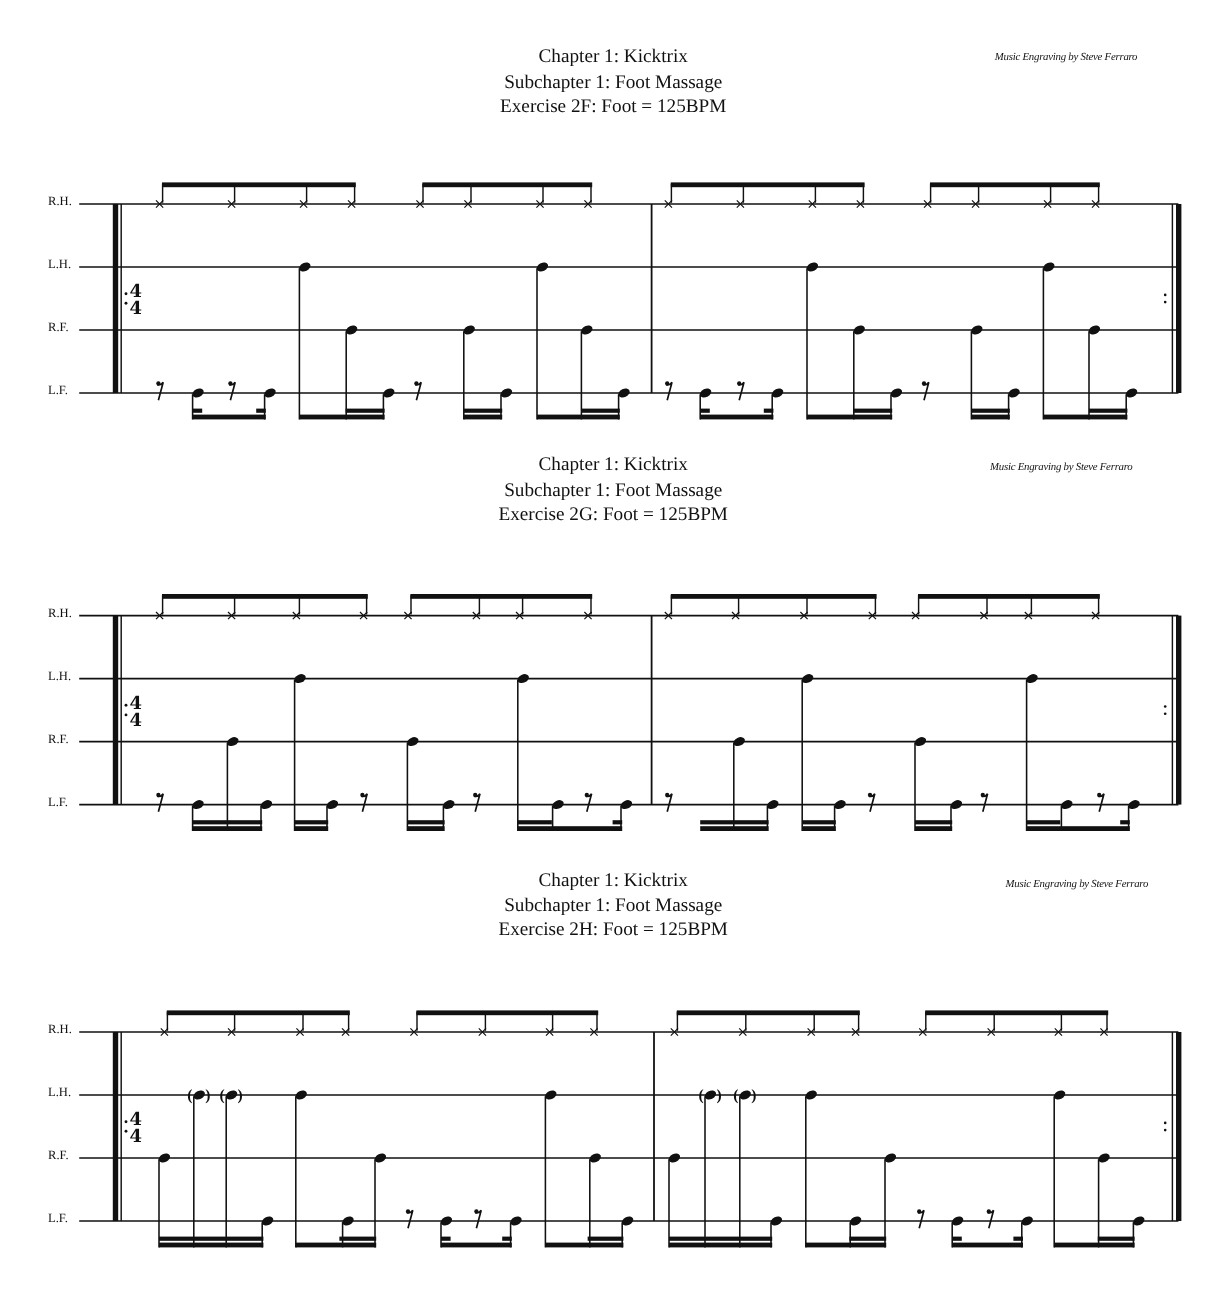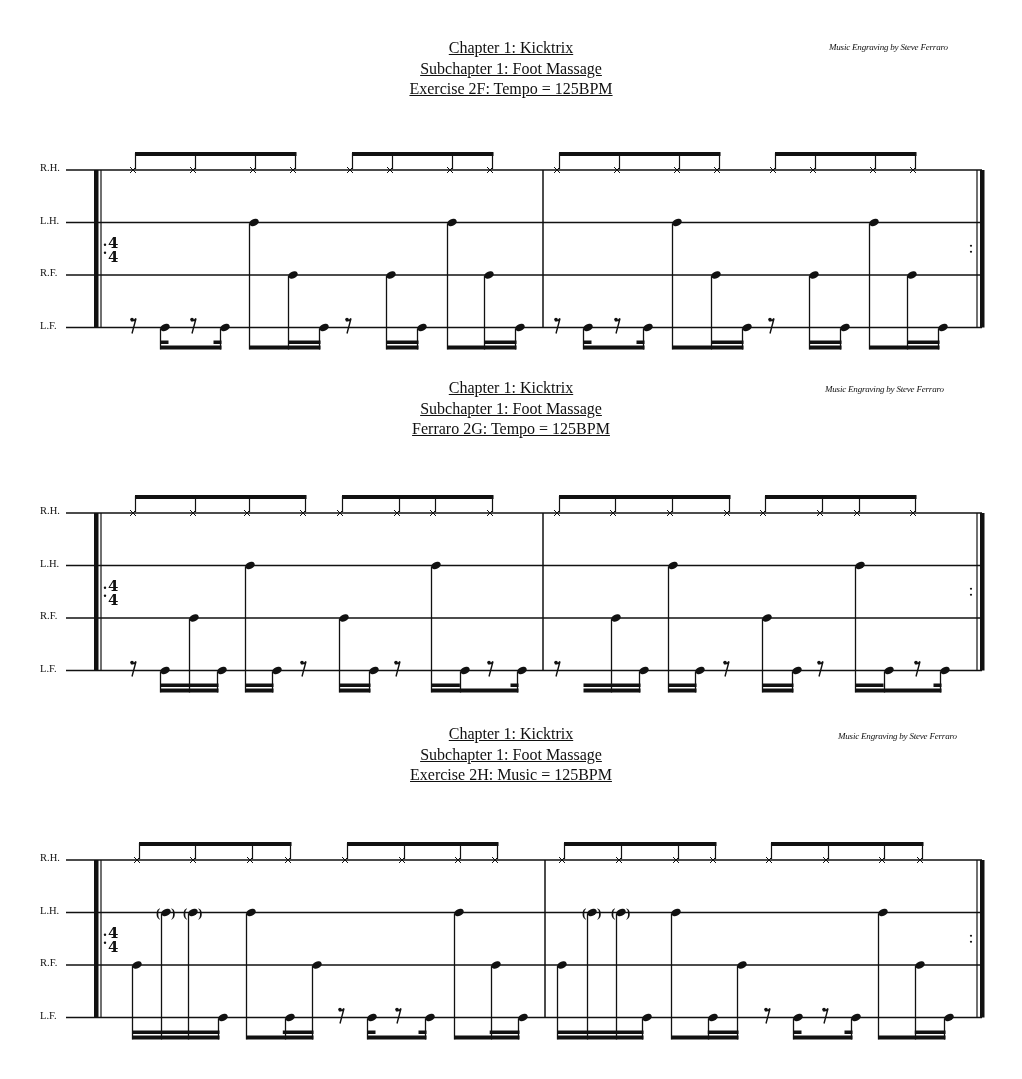--- a/index.html
+++ b/index.html
@@ -1,31 +1,31 @@
 <!DOCTYPE html>
 <html><head>
 <meta charset="utf-8">
 <style>
   html, body { margin:0; padding:0; background:#ffffff; }
   body { width:1022px; height:1079px; position:relative; overflow:hidden; font-family:"Liberation Serif", serif; color:#111; }
-  .title-block { position:absolute; left:0; width:1022px; text-align:center; font-size:16px; line-height:20.5px;text-decoration:underline; }
+  .title-block { position:absolute; left:0; width:1022px; text-align:center; font-size:16px; line-height:20.5px; }
   .title-block div { white-space:nowrap; }
   .credit { position:absolute; font-size:9px; letter-spacing:-0.2px; white-space:nowrap;font-style:italic; }
   svg.staff { position:absolute; left:0; }
   .lbl { font-family:"Liberation Serif", serif; font-size:10.5px; fill:#111; }
   .ts { font-family:"DejaVu Serif", serif; font-weight:bold; font-size:15px; fill:#111; }
 </style>
 </head>
 <body>
 
 <div id="page">
     <div class="title-block" style="top: 38px;">
       <div>Chapter 1: Kicktrix</div>
       <div>Subchapter 1: Foot Massage</div>
-      <div>Exercise 2F: Tempo = 125BPM</div>
+      <div>Exercise 2F: Foot = 125BPM</div>
     </div>
     <div class="credit" style="left: 829px; top: 42px;">Music Engraving by Steve Ferraro</div>
     <svg class="staff" width="1022" height="232.5" viewBox="0 140 1022 232.5" style="top: 140px;">
       <text x="40" y="171" class="lbl">R.H.</text>
       <line x1="66" x2="982" y1="170" y2="170" stroke="#111" stroke-width="1.4"></line>
       <text x="40" y="223.5" class="lbl">L.H.</text>
       <line x1="66" x2="982" y1="222.5" y2="222.5" stroke="#111" stroke-width="1.4"></line>
       <text x="40" y="276" class="lbl">R.F.</text>
       <line x1="66" x2="982" y1="275" y2="275" stroke="#111" stroke-width="1.4"></line>
       <text x="40" y="328.5" class="lbl">L.F.</text>
@@ -144,21 +144,21 @@
       <rect x="672.5" y="345.5" width="71" height="4" fill="#111"></rect>
       <rect x="711" y="340.5" width="32.5" height="3.5" fill="#111"></rect>
       <rect x="809.5" y="345.5" width="32" height="4" fill="#111"></rect>
       <rect x="809.5" y="340.5" width="32" height="3.5" fill="#111"></rect>
       <rect x="869.5" y="345.5" width="70" height="4" fill="#111"></rect>
       <rect x="907.45" y="340.5" width="32.049999999999955" height="3.5" fill="#111"></rect>
     </svg>
     <div class="title-block" style="top: 378px;">
       <div>Chapter 1: Kicktrix</div>
       <div>Subchapter 1: Foot Massage</div>
-      <div>Ferraro 2G: Tempo = 125BPM</div>
+      <div>Exercise 2G: Foot = 125BPM</div>
     </div>
     <div class="credit" style="left: 825px; top: 384px;">Music Engraving by Steve Ferraro</div>
     <svg class="staff" width="1022" height="232.5" viewBox="0 483 1022 232.5" style="top: 483px;">
       <text x="40" y="514" class="lbl">R.H.</text>
       <line x1="66" x2="982" y1="513" y2="513" stroke="#111" stroke-width="1.4"></line>
       <text x="40" y="566.5" class="lbl">L.H.</text>
       <line x1="66" x2="982" y1="565.5" y2="565.5" stroke="#111" stroke-width="1.4"></line>
       <text x="40" y="619" class="lbl">R.F.</text>
       <line x1="66" x2="982" y1="618" y2="618" stroke="#111" stroke-width="1.4"></line>
       <text x="40" y="671.5" class="lbl">L.F.</text>
@@ -279,21 +279,21 @@
       <rect x="668.5" y="683.5" width="28" height="3.5" fill="#111"></rect>
       <rect x="762.5" y="688.5" width="31" height="4" fill="#111"></rect>
       <rect x="762.5" y="683.5" width="31" height="3.5" fill="#111"></rect>
       <rect x="855.5" y="688.5" width="86" height="4" fill="#111"></rect>
       <rect x="855.5" y="683.5" width="28.049999999999955" height="3.5" fill="#111"></rect>
       <rect x="933.5" y="683.5" width="8" height="3.5" fill="#111"></rect>
     </svg>
     <div class="title-block" style="top: 724px;">
       <div>Chapter 1: Kicktrix</div>
       <div>Subchapter 1: Foot Massage</div>
-      <div>Exercise 2H: Music = 125BPM</div>
+      <div>Exercise 2H: Foot = 125BPM</div>
     </div>
     <div class="credit" style="left: 838px; top: 731px;">Music Engraving by Steve Ferraro</div>
     <svg class="staff" width="1022" height="232.5" viewBox="0 830 1022 232.5" style="top: 830px;">
       <text x="40" y="861" class="lbl">R.H.</text>
       <line x1="66" x2="982" y1="860" y2="860" stroke="#111" stroke-width="1.4"></line>
       <text x="40" y="913.5" class="lbl">L.H.</text>
       <line x1="66" x2="982" y1="912.5" y2="912.5" stroke="#111" stroke-width="1.4"></line>
       <text x="40" y="966" class="lbl">R.F.</text>
       <line x1="66" x2="982" y1="965" y2="965" stroke="#111" stroke-width="1.4"></line>
       <text x="40" y="1018.5" class="lbl">L.F.</text>

